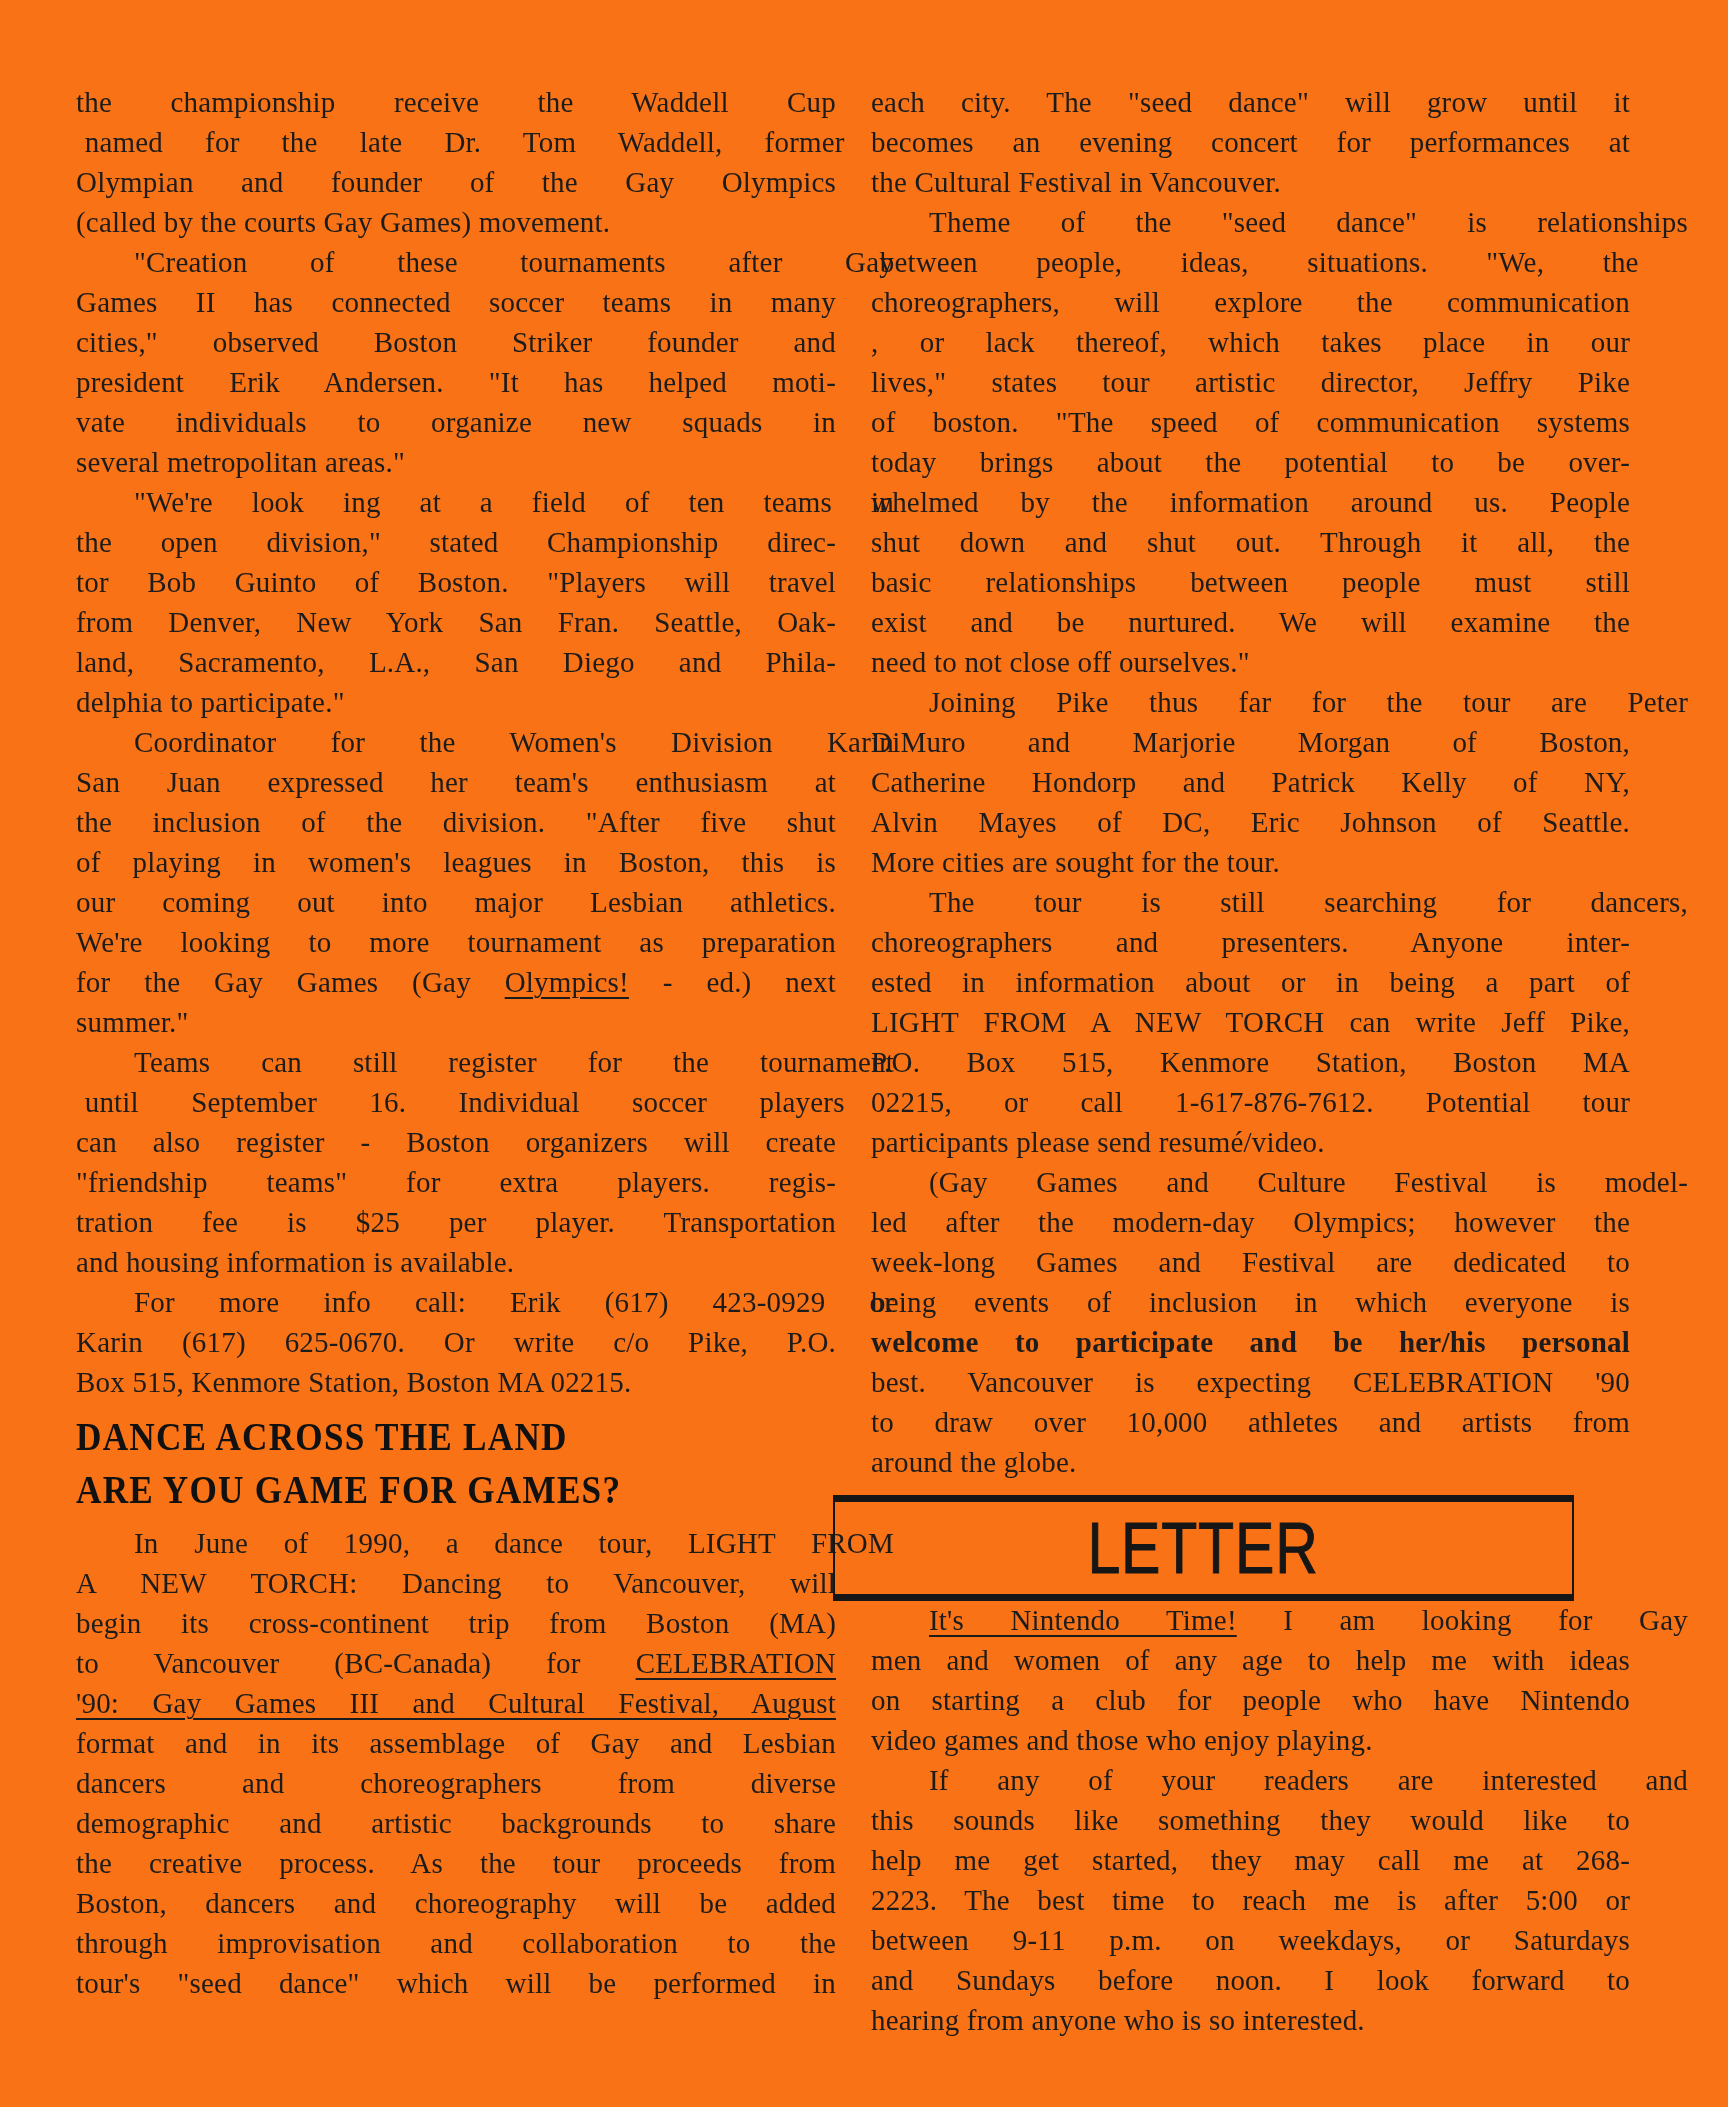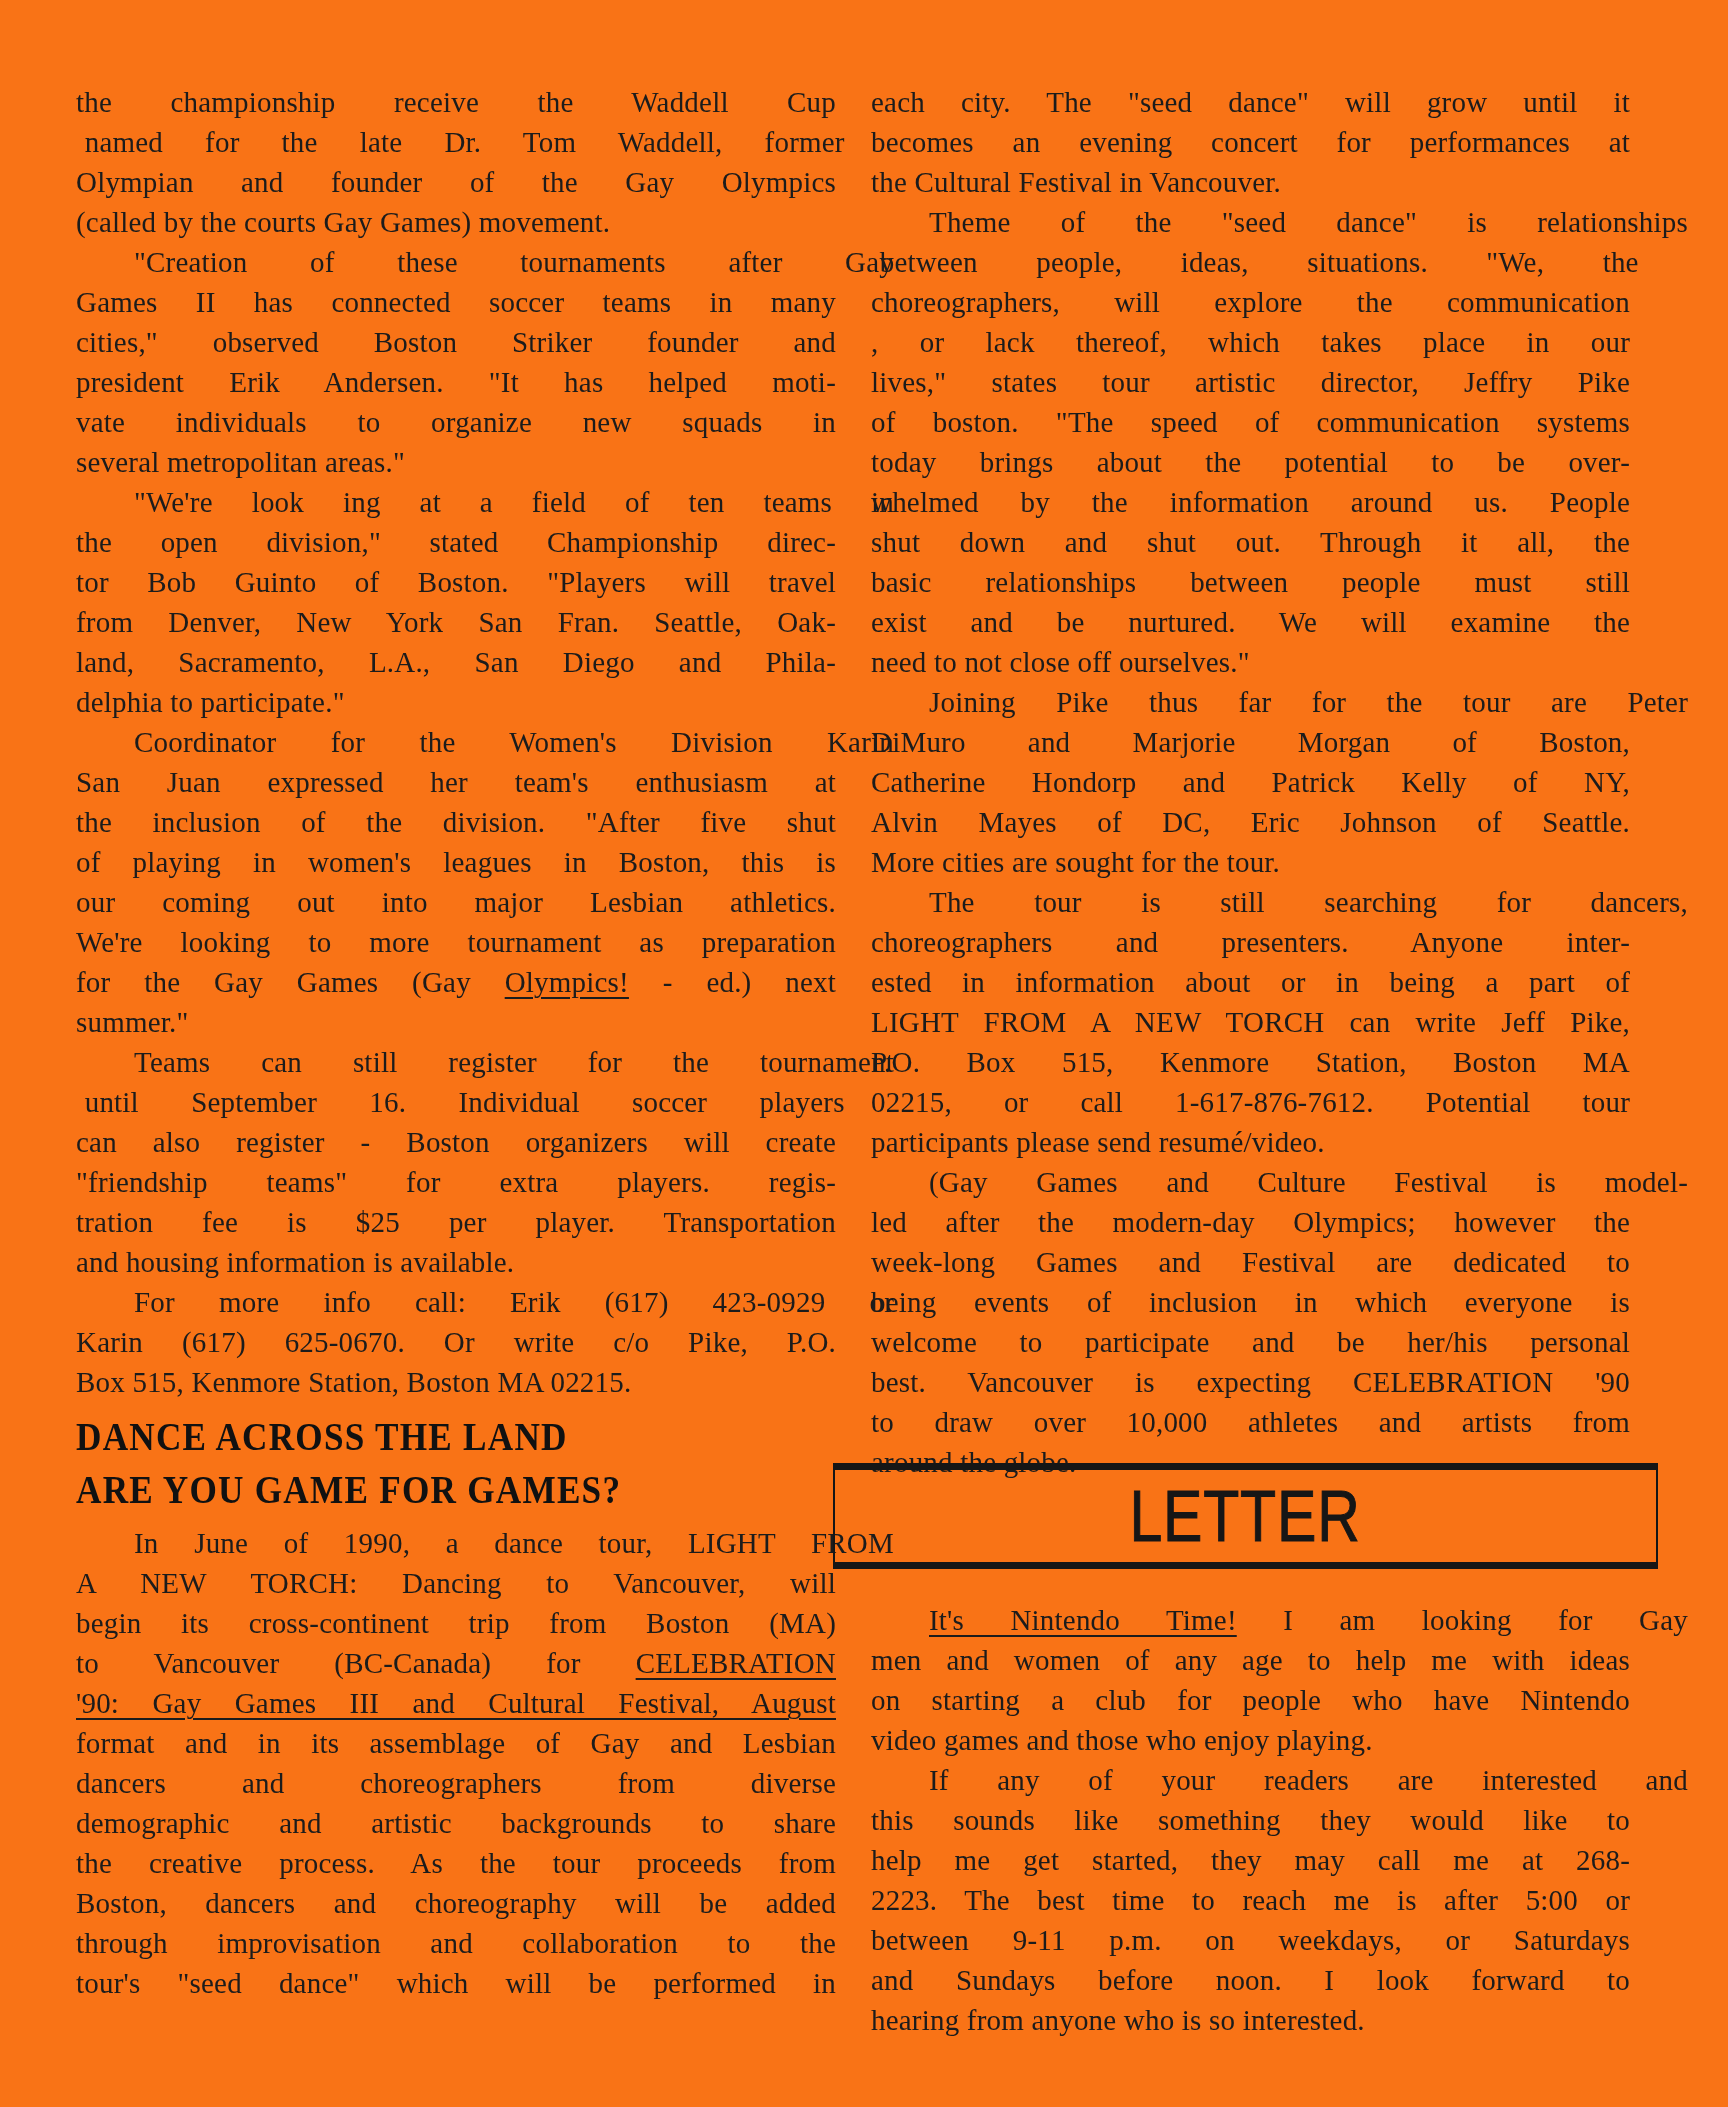--- a/index.html
+++ b/index.html
@@ -35,21 +35,21 @@
     color: #111;
     height: 53px;
     line-height: 44px;
     white-space: nowrap;
     transform: scaleX(0.88);
     transform-origin: left top;
   }
   .heading-block { margin-top: 8.7px; margin-bottom: 6.7px; }
   .letter-box {
     position: absolute;
-    left: 833px; top: 1463px; width: 825px; height: 106px;
+    left: 833px; top: 1495px; width: 741px; height: 106px;
     box-sizing: border-box;
     border-top: 7.7px solid #161616;
     border-bottom: 7.7px solid #161616;
     border-left: 2.4px solid #161616;
     border-right: 2.4px solid #161616;
     display: flex; align-items: center; justify-content: center;
   }
   .letter-title {
     font-family: "Liberation Sans", "DejaVu Sans", sans-serif;
     font-size: 72px;
@@ -149,21 +149,21 @@
         <span class="line" style="width: 759px; transform: scaleX(1);">choreographers and presenters. Anyone inter-</span>
         <span class="line" style="width: 759px; transform: scaleX(1);">ested in information about or in being a part of</span>
         <span class="line" style="width: 759px; transform: scaleX(1);">LIGHT FROM A NEW TORCH can write Jeff Pike,</span>
         <span class="line" style="width: 759px; transform: scaleX(1);">P.O. Box 515, Kenmore Station, Boston MA</span>
         <span class="line" style="width: 759px; transform: scaleX(1);">02215, or call 1-617-876-7612. Potential tour</span>
         <span class="line last" style="">participants please send resumé/video.</span>
         <span class="line indent" style="width: 759px; transform: scaleX(1);">(Gay Games and Culture Festival is model-</span>
         <span class="line" style="width: 759px; transform: scaleX(1);">led after the modern-day Olympics; however the</span>
         <span class="line" style="width: 759px; transform: scaleX(1);">week-long Games and Festival are dedicated to</span>
         <span class="line" style="width: 759px; transform: scaleX(1);">being events of inclusion in which everyone is</span>
-        <span class="line" style="width: 759px; transform: scaleX(1);">welcome to participate and be her/his personal</span>
+        <span class="line" style="width: 759px; transform: scaleX(1); font-weight: bold;">welcome to participate and be her/his personal</span>
         <span class="line" style="width: 759px; transform: scaleX(1);">best. Vancouver is expecting CELEBRATION '90</span>
         <span class="line" style="width: 759px; transform: scaleX(1);">to draw over 10,000 athletes and artists from</span>
         <span class="line last" style="">around the globe.</span>
       </div>
   </div>
 
   <div class="letter-box">
     <span class="letter-title">LETTER</span>
   </div>
 

